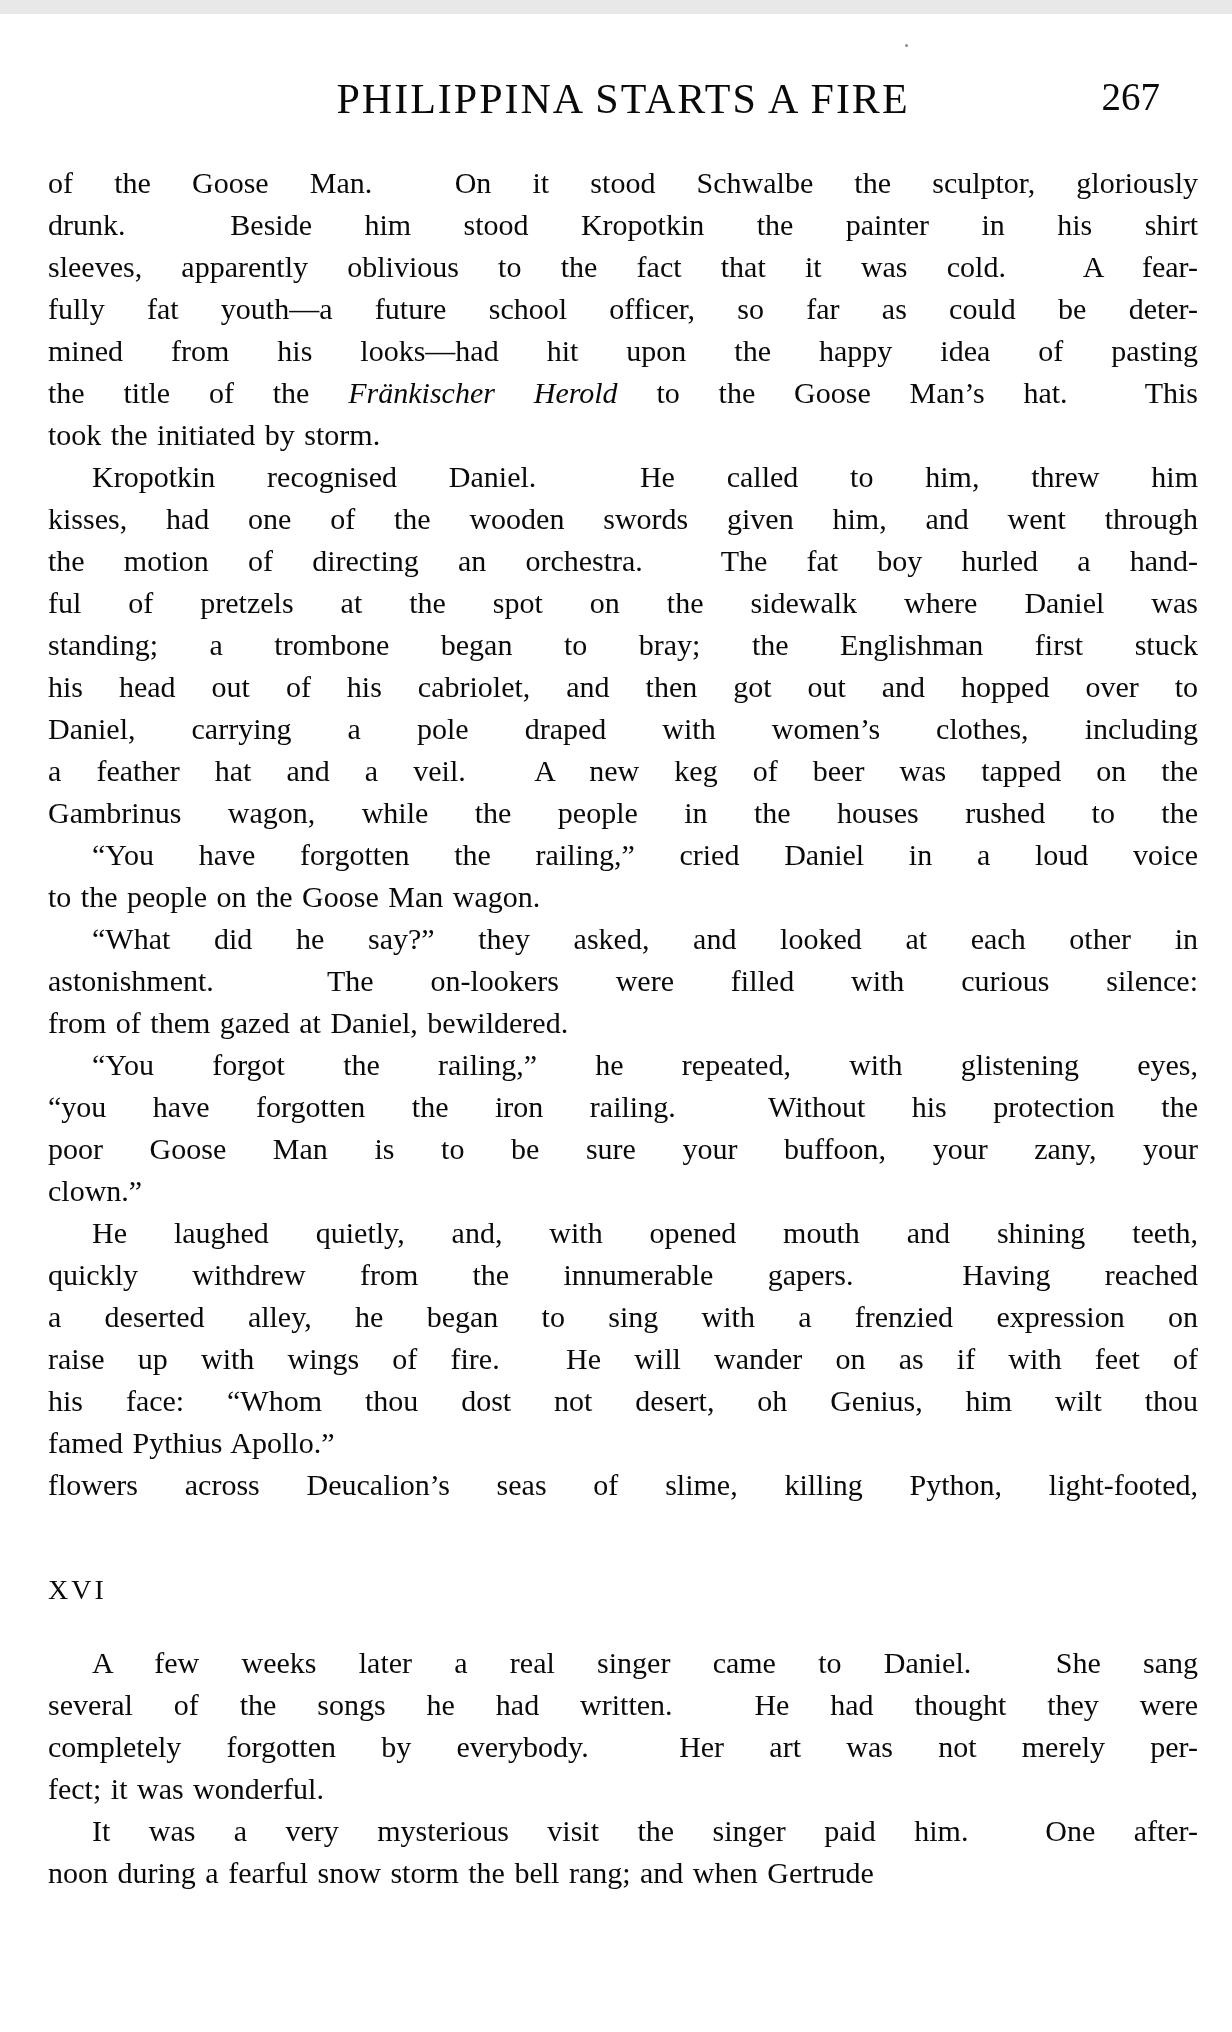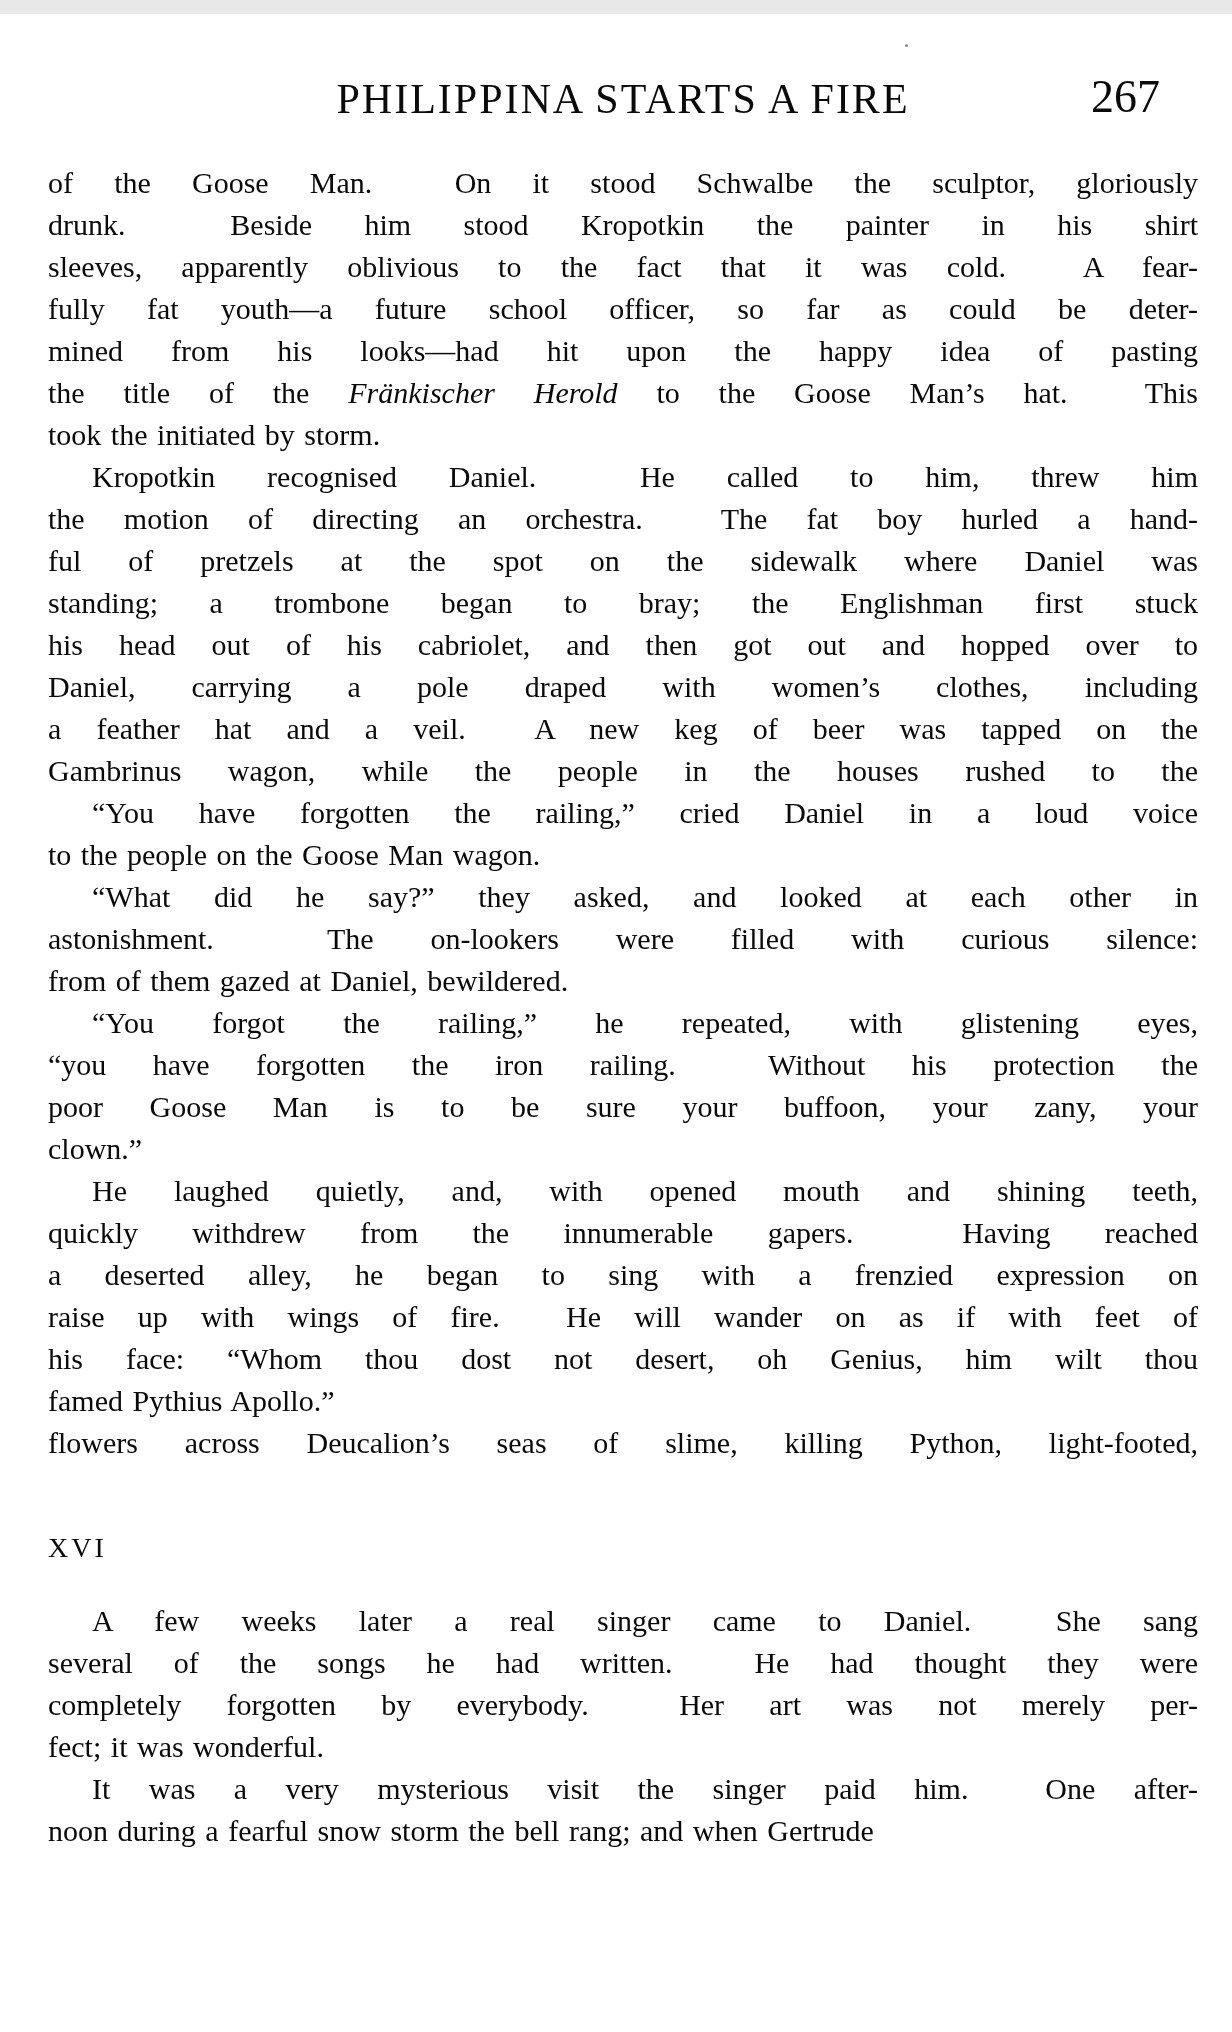--- a/index.html
+++ b/index.html
@@ -33,21 +33,21 @@
     font-size: 42px;
     line-height: 46px;
     letter-spacing: 2px;
     white-space: nowrap;
     font-weight: 400;
   }
   .page-num {
     position: absolute;
     right: 38px;
     top: -4px;
-    font-size: 46px;
+    font-size: 39px;
     line-height: 50px;
     font-weight: 400;
   }
   
   .body-text {
     font-size: 30px;
     word-spacing: 2px;
   }
   .paragraph { margin: 0; }
   .line {
@@ -92,20 +92,21 @@
         <div class="line"><span>of the Goose Man.&nbsp; On it stood Schwalbe the sculptor, gloriously</span></div>
         <div class="line"><span>drunk.&nbsp; Beside him stood Kropotkin the painter in his shirt</span></div>
         <div class="line"><span>sleeves, apparently oblivious to the fact that it was cold.&nbsp; A fear-</span></div>
         <div class="line"><span>fully fat youth—a future school officer, so far as could be deter-</span></div>
         <div class="line"><span>mined from his looks—had hit upon the happy idea of pasting</span></div>
         <div class="line"><span>the title of the </span><span class="italic">Fränkischer Herold</span><span> to the Goose Man’s hat.&nbsp; This</span></div>
         <div class="line last"><span>took the initiated by storm.</span></div>
       </div>
       <div class="paragraph">
         <div class="line indent"><span>Kropotkin recognised Daniel.&nbsp; He called to him, threw him</span></div>
+        <div class="line"><span>kisses, had one of the wooden swords given him, and went through</span></div>
         <div class="line"><span>the motion of directing an orchestra.&nbsp; The fat boy hurled a hand-</span></div>
         <div class="line"><span>ful of pretzels at the spot on the sidewalk where Daniel was</span></div>
         <div class="line"><span>standing; a trombone began to bray; the Englishman first stuck</span></div>
         <div class="line"><span>his head out of his cabriolet, and then got out and hopped over to</span></div>
         <div class="line"><span>Daniel, carrying a pole draped with women’s clothes, including</span></div>
         <div class="line"><span>a feather hat and a veil.&nbsp; A new keg of beer was tapped on the</span></div>
         <div class="line"><span>Gambrinus wagon, while the people in the houses rushed to the</span></div>
       </div>
       <div class="paragraph">
         <div class="line indent"><span>“You have forgotten the railing,” cried Daniel in a loud voice</span></div>

